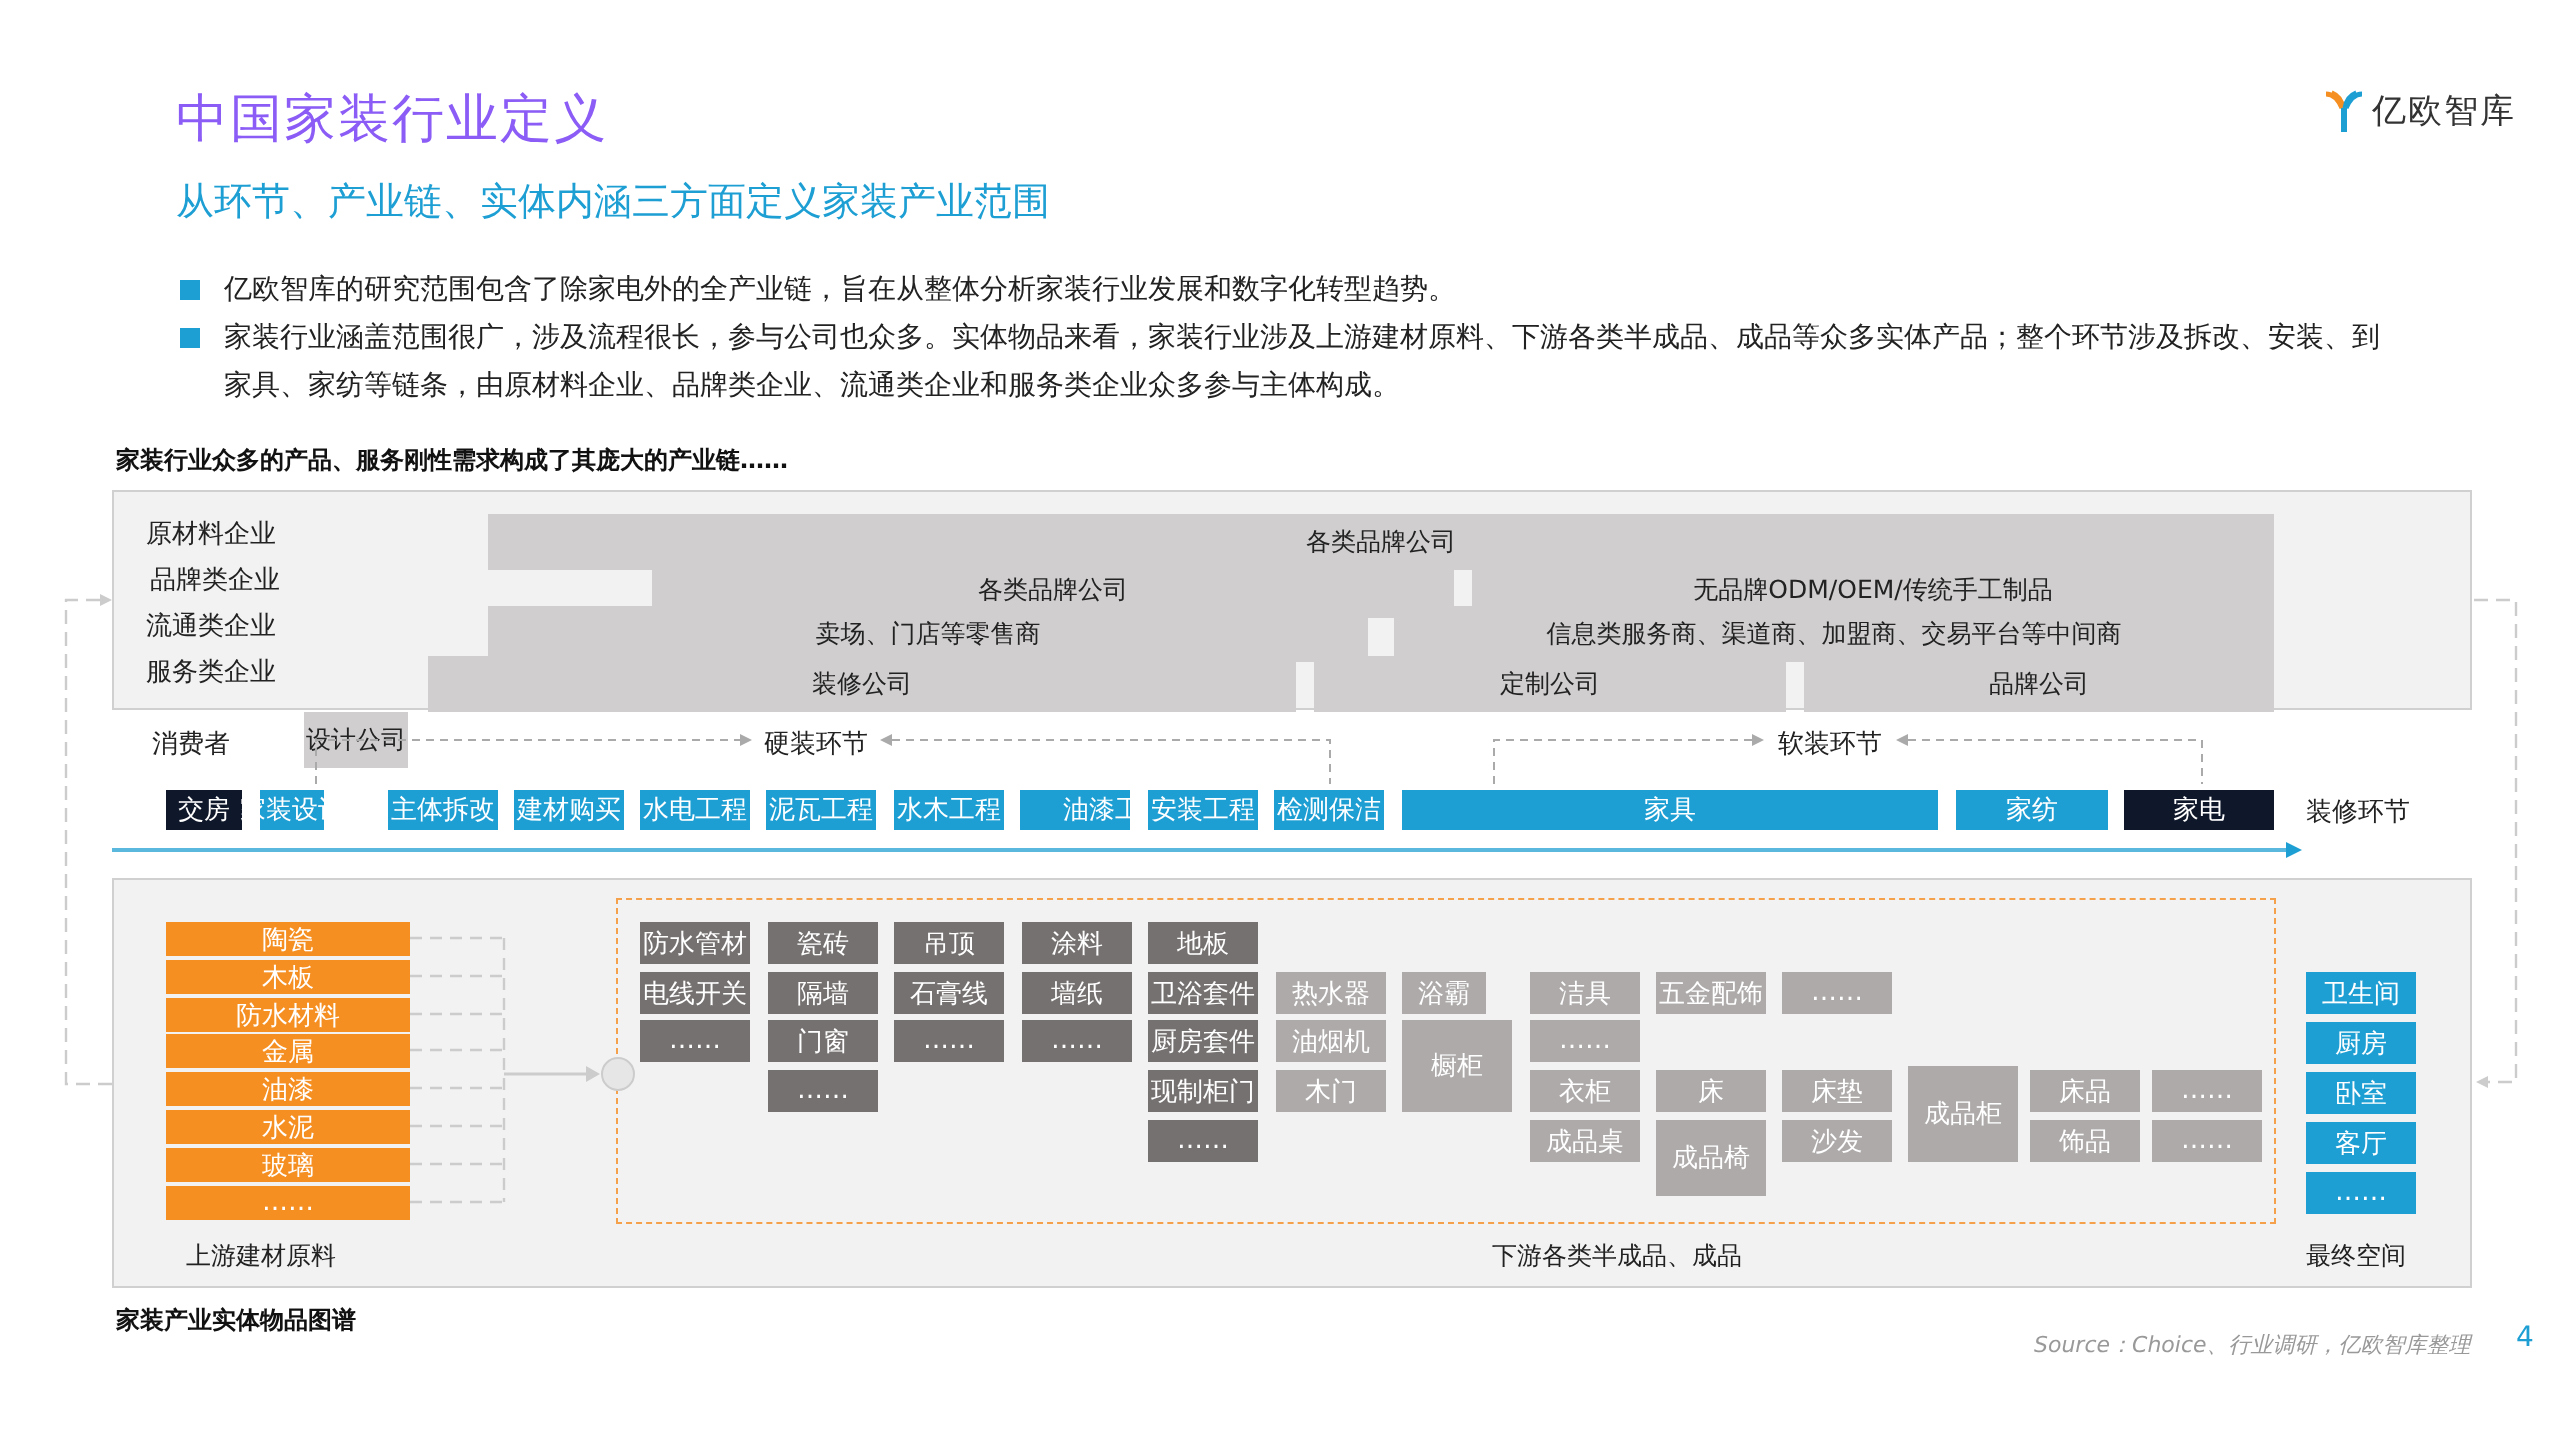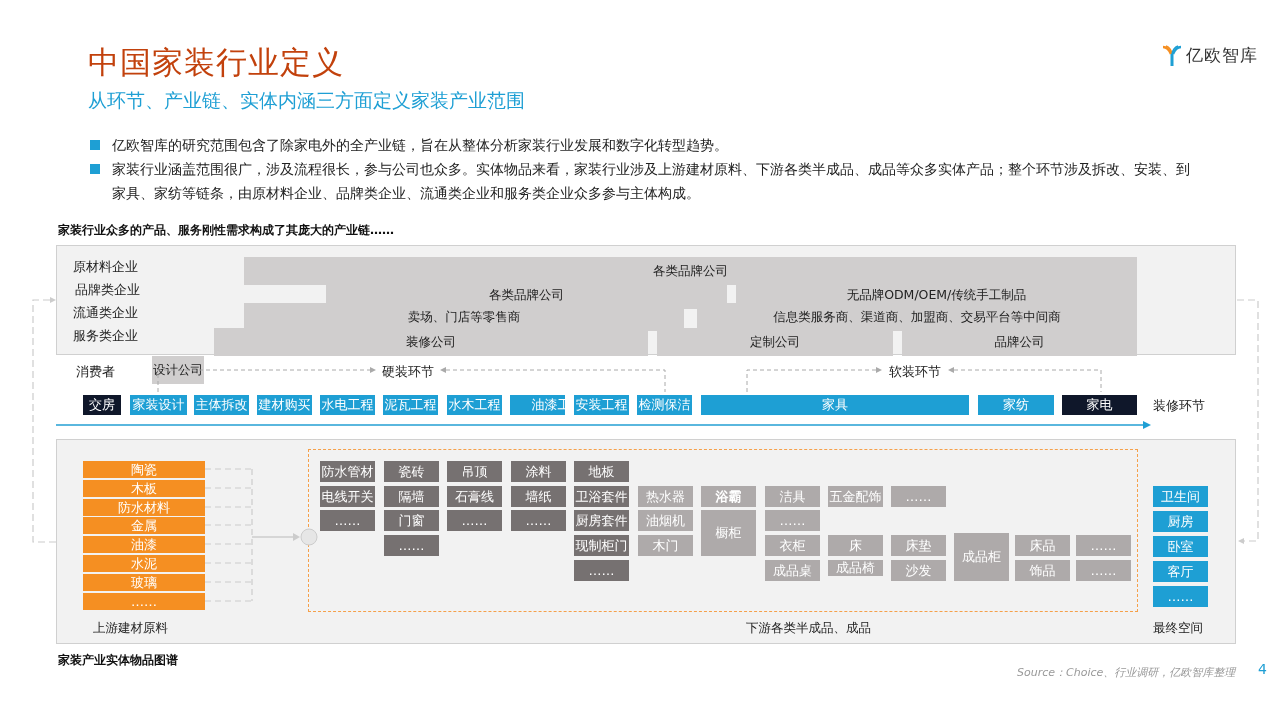--- a/index.html
+++ b/index.html
@@ -1,19 +1,19 @@
 <!DOCTYPE html>
 <html><head>
 <meta charset="utf-8">
 <style>
   * { box-sizing: border-box; margin: 0; padding: 0; }
   html, body { width: 1279px; height: 719px; background: #ffffff; overflow: hidden; }
   body { position: relative; font-family: "DejaVu Sans", "Liberation Sans", sans-serif; color: #222; }
   .abs { position: absolute; }
-  .title { left: 88px; top: 42px; font-size: 31px; color: #c2410c; letter-spacing: 1px; white-space: nowrap; }
+  .title { left: 88px; top: 42px; font-size: 26px; color: #8b5cf6; letter-spacing: 1px; white-space: nowrap; }
   .subtitle { left: 88px; top: 88px; font-size: 19px; color: #1e9fd4; white-space: nowrap; }
   .logo { left: 1162px; top: 44px; display: flex; align-items: center; gap: 4px; }
   .logo-text { font-size: 17px; color: #333; letter-spacing: 1px; white-space: nowrap; }
   .bullets { left: 88px; top: 133px; width: 1110px; font-size: 14px; line-height: 24px; color: #222; }
   .bullet { position: relative; padding-left: 24px; }
   .bullet .sq { position: absolute; left: 2px; top: 7px; width: 10px; height: 10px; background: #1e9fd4; }
   .section-caption { font-size: 12px; font-weight: bold; color: #111; white-space: nowrap; }
   .panel { background: #f2f2f2; border: 1.5px solid #d0d0d0; }
   .row-label { font-size: 13px; color: #222; white-space: nowrap; }
   .gbar { background: #d0cece; color: #222; font-size: 12.5px; display: flex; align-items: center; justify-content: center; white-space: nowrap; height: 28px; }
@@ -89,21 +89,21 @@
 
   <path d="M1237 300 H1258 V541 H1244" stroke="#ccc" stroke-width="1.2" stroke-dasharray="7,4" fill="none"></path>
   <polygon points="1244,538 1238,541 1244,544" fill="#ccc"></polygon>
 </svg>
 
 <div class="abs row-label" style="left:76px; top:363px;">消费者</div>
 <div class="abs row-label" style="left:382px; top:363px;">硬装环节</div>
 <div class="abs row-label" style="left:889px; top:363px;">软装环节</div>
 
 <div class="abs stage light" style="left:83px; top:395px; width:38px;">交房</div>
-<div class="abs stage" style="left:130px; top:395px; width:57px;">家装设计</div>
+<div class="abs stage" style="left:130px; top:395px; width:32px;">家装设计</div>
 <div class="abs stage" style="left:194px; top:395px; width:55px;">主体拆改</div>
 <div class="abs stage" style="left:257px; top:395px; width:55px;">建材购买</div>
 <div class="abs stage" style="left:320px; top:395px; width:55px;">水电工程</div>
 <div class="abs stage" style="left:383px; top:395px; width:55px;">泥瓦工程</div>
 <div class="abs stage" style="left:447px; top:395px; width:55px;">水木工程</div>
 <div class="abs stage" style="left:510px; top:395px; width:55px;padding-left:40px;">油漆工程</div>
 <div class="abs stage" style="left:574px; top:395px; width:55px;">安装工程</div>
 <div class="abs stage" style="left:637px; top:395px; width:55px;">检测保洁</div>
 <div class="abs stage" style="left:701px; top:395px; width:268px;">家具</div>
 <div class="abs stage" style="left:978px; top:395px; width:76px;">家纺</div>
@@ -161,31 +161,31 @@
 <div class="abs dk" style="left:574px; top:461px; width:55px; height:21px;">地板</div>
 <div class="abs dk" style="left:574px; top:486px; width:55px; height:21px;">卫浴套件</div>
 <div class="abs dk" style="left:574px; top:510px; width:55px; height:21px;">厨房套件</div>
 <div class="abs dk" style="left:574px; top:535px; width:55px; height:21px;">现制柜门</div>
 <div class="abs dk" style="left:574px; top:560px; width:55px; height:21px;">……</div>
 
 <div class="abs lt" style="left:638px; top:486px; width:55px; height:21px;">热水器</div>
 <div class="abs lt" style="left:638px; top:510px; width:55px; height:21px;">油烟机</div>
 <div class="abs lt" style="left:638px; top:535px; width:55px; height:21px;">木门</div>
 
-<div class="abs lt" style="left:701px; top:486px; width:55px; height:21px;font-weight:bold;">浴霸</div>
+<div class="abs lt" style="left:701px; top:486px; width:42px; height:21px;">浴霸</div>
 <div class="abs lt" style="left:701px; top:510px; width:55px; height:46px;">橱柜</div>
 
 <div class="abs lt" style="left:765px; top:486px; width:55px; height:21px;">洁具</div>
 <div class="abs lt" style="left:765px; top:510px; width:55px; height:21px;">……</div>
 <div class="abs lt" style="left:765px; top:535px; width:55px; height:21px;">衣柜</div>
 <div class="abs lt" style="left:765px; top:560px; width:55px; height:21px;">成品桌</div>
 
 <div class="abs lt" style="left:828px; top:486px; width:55px; height:21px;">五金配饰</div>
 <div class="abs lt" style="left:828px; top:535px; width:55px; height:21px;">床</div>
-<div class="abs lt" style="left:828px; top:560px; width:55px; height:16px;text-align:right;">成品椅</div>
+<div class="abs lt" style="left:828px; top:560px; width:55px; height:38px;text-align:right;">成品椅</div>
 
 <div class="abs lt" style="left:891px; top:486px; width:55px; height:21px;">……</div>
 <div class="abs lt" style="left:891px; top:535px; width:55px; height:21px;">床垫</div>
 <div class="abs lt" style="left:891px; top:560px; width:55px; height:21px;">沙发</div>
 
 <div class="abs lt" style="left:954px; top:533px; width:55px; height:48px;">成品柜</div>
 
 <div class="abs lt" style="left:1015px; top:535px; width:55px; height:21px;">床品</div>
 <div class="abs lt" style="left:1015px; top:560px; width:55px; height:21px;">饰品</div>
 

